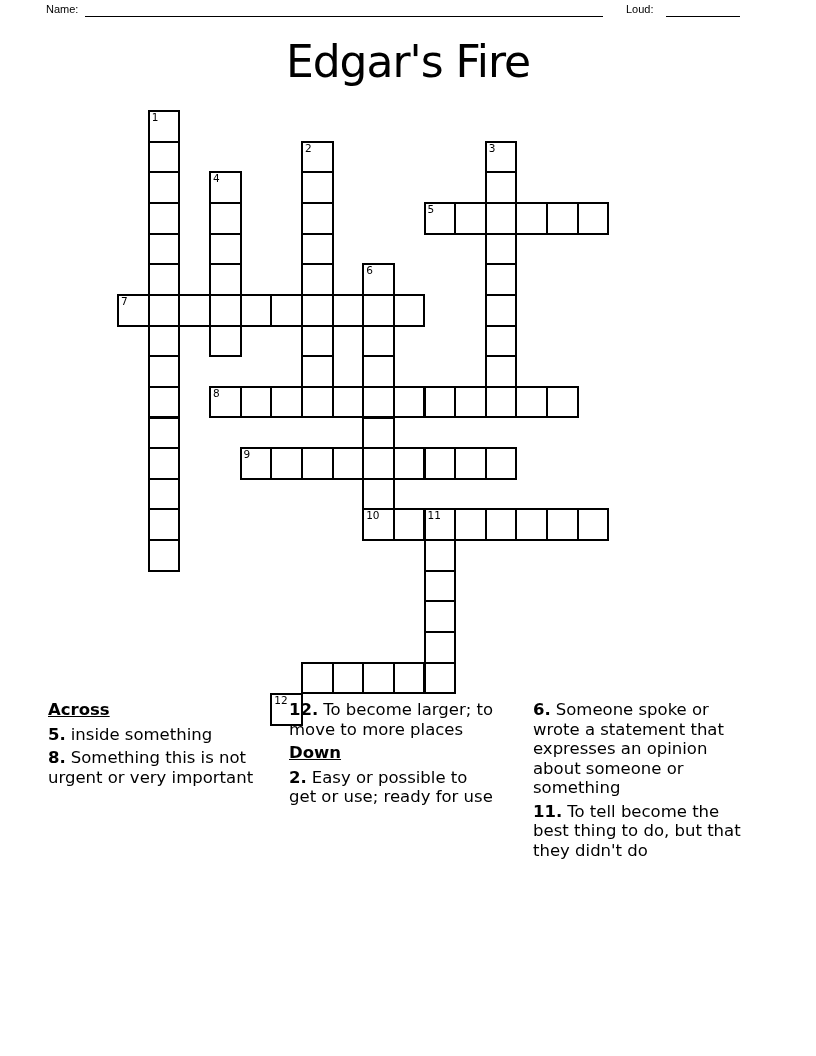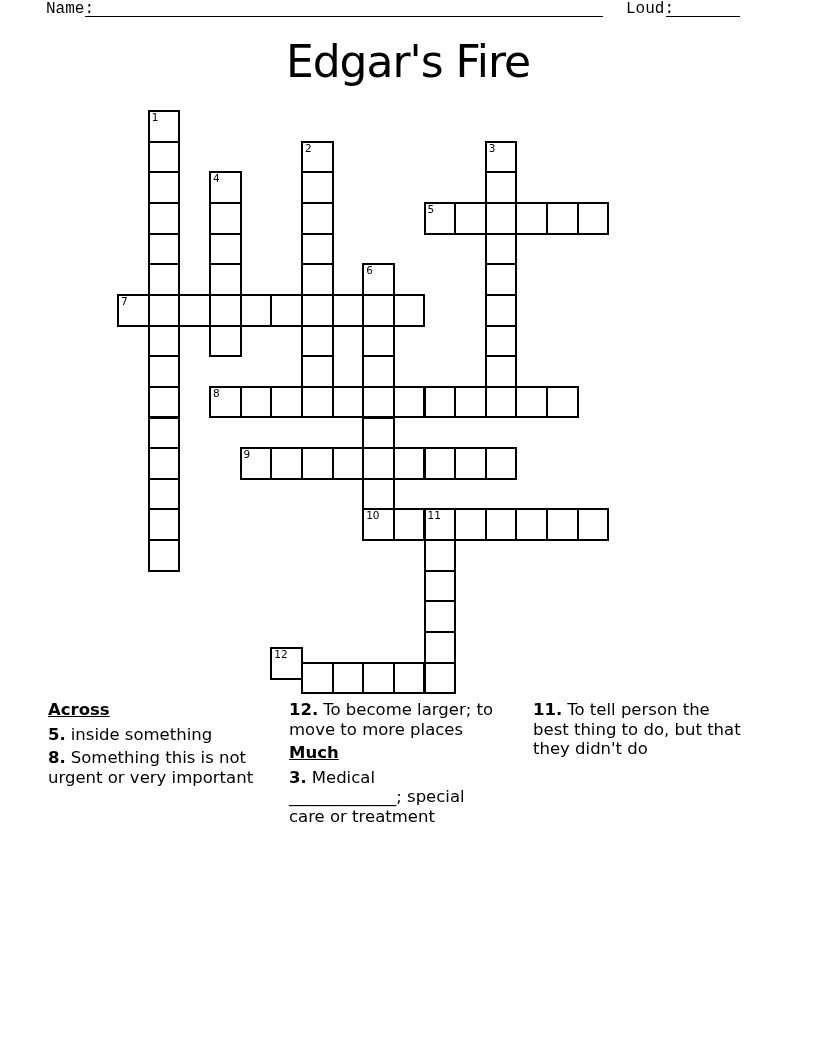--- a/index.html
+++ b/index.html
@@ -6,22 +6,22 @@
   body {
     width: 816px; height: 1056px;
     background: #ffffff;
     position: relative;
     font-family: "DejaVu Sans", "Liberation Sans", sans-serif;
     color: #000;
     overflow: hidden;
   }
   .hdr-label {
     position: absolute; top: 1px;
-    font-family: Liberation Mono, monospace;
-    font-size: 16px; line-height: 17px;
+    font-family: Liberation Sans, sans-serif;
+    font-size: 11px; line-height: 17px;
   }
   #name-label { left: 46px; }
   #date-label { left: 626px; }
   .blank-line {
     position: absolute; height: 0;
     border-bottom: 1.5px solid #000;
   }
   #name-line { left: 85px; top: 16px; width: 518px; }
   #date-line { left: 666px; top: 16px; width: 74px; }
   #title {
@@ -168,43 +168,47 @@
       <div class="cell" style="left: 337.15px; top: 398.45px; width: 32.65px; height: 32.65px;"></div>
       <div class="cell" style="left: 367.8px; top: 398.45px; width: 32.65px; height: 32.65px;"></div>
       <div class="cell" style="left: 398.45px; top: 398.45px; width: 32.65px; height: 32.65px;"></div>
       <div class="cell" style="left: 429.1px; top: 398.45px; width: 32.65px; height: 32.65px;"></div>
       <div class="cell" style="left: 459.75px; top: 398.45px; width: 32.65px; height: 32.65px;"></div>
       <div class="cell" style="left: 306.5px; top: 429.1px; width: 32.65px; height: 32.65px;"></div>
       <div class="cell" style="left: 306.5px; top: 459.75px; width: 32.65px; height: 32.65px;"></div>
       <div class="cell" style="left: 306.5px; top: 490.4px; width: 32.65px; height: 32.65px;"></div>
       <div class="cell" style="left: 306.5px; top: 521.05px; width: 32.65px; height: 32.65px;"></div>
       <div class="cell" style="left: 306.5px; top: 551.7px; width: 32.65px; height: 32.65px;"></div>
-      <div class="cell" style="left: 153.25px; top: 537px; width: 32.65px; height: 32.65px;">
+      <div class="cell" style="left: 153.25px; top: 583px; width: 32.65px; height: 32.65px;">
         <span class="cellnum">12</span>
       </div>
       <div class="cell" style="left: 183.9px; top: 551.7px; width: 32.65px; height: 32.65px;"></div>
       <div class="cell" style="left: 214.55px; top: 551.7px; width: 32.65px; height: 32.65px;"></div>
       <div class="cell" style="left: 245.2px; top: 551.7px; width: 32.65px; height: 32.65px;"></div>
       <div class="cell" style="left: 275.85px; top: 551.7px; width: 32.65px; height: 32.65px;"></div>
     </div>
 
   <div id="clues">
       <div class="clue-col" style="left: 48px;">
         <p class="heading">Across</p>
         <p class="clue"><b class="num">5.</b><span class="txt">inside something</span></p>
         <p class="clue"><b class="num">8.</b><span class="txt">Something this is not
 urgent or very important</span></p>
       </div>
       <div class="clue-col" style="left: 289px;">
         <p class="clue"><b class="num">12.</b><span class="txt">To become larger; to
 move to more places</span></p>
-        <p class="heading">Much</p>
-        <p class="clue"><b class="num">3.</b><span class="txt">Medical
-_____________; special
-care or treatment</span></p>
+        <p class="heading">Down</p>
+        <p class="clue"><b class="num">2.</b><span class="txt">Easy or possible to
+get or use; ready for use</span></p>
       </div>
       <div class="clue-col" style="left: 533px;">
-        <p class="clue"><b class="num">11.</b><span class="txt">To tell person the
+        <p class="clue"><b class="num">6.</b><span class="txt">Someone spoke or
+wrote a statement that
+expresses an opinion
+about someone or
+something</span></p>
+        <p class="clue"><b class="num">11.</b><span class="txt">To tell become the
 best thing to do, but that
 they didn't do</span></p>
       </div>
     </div>
 </div>
 
 </body></html>

